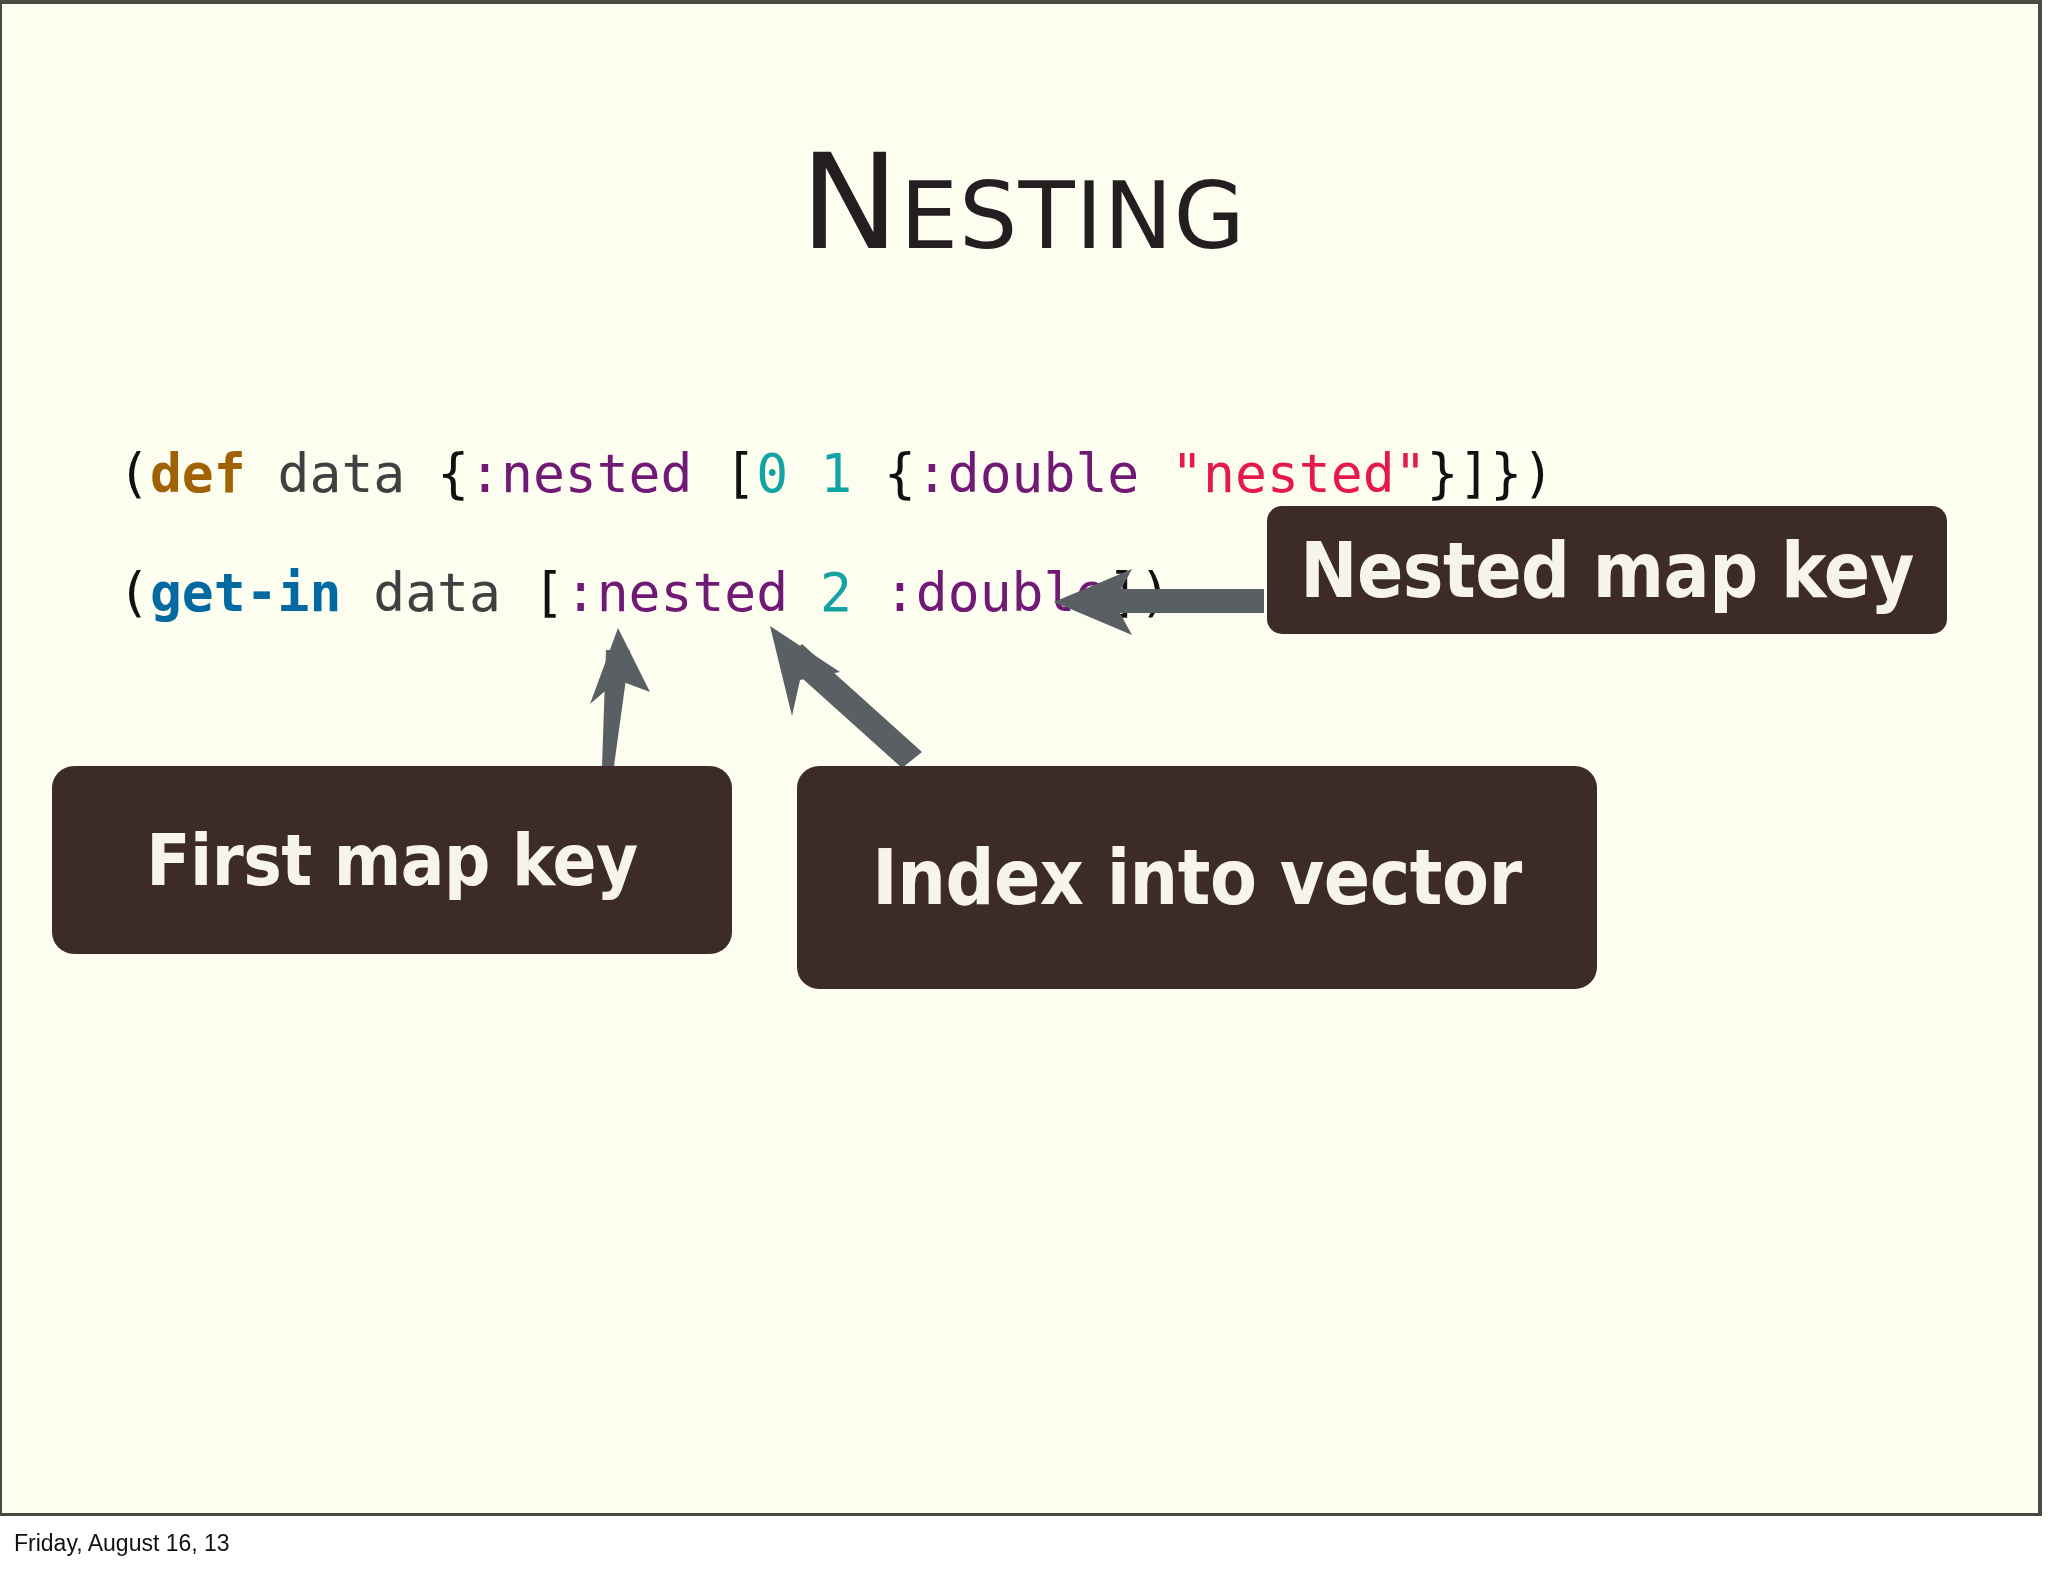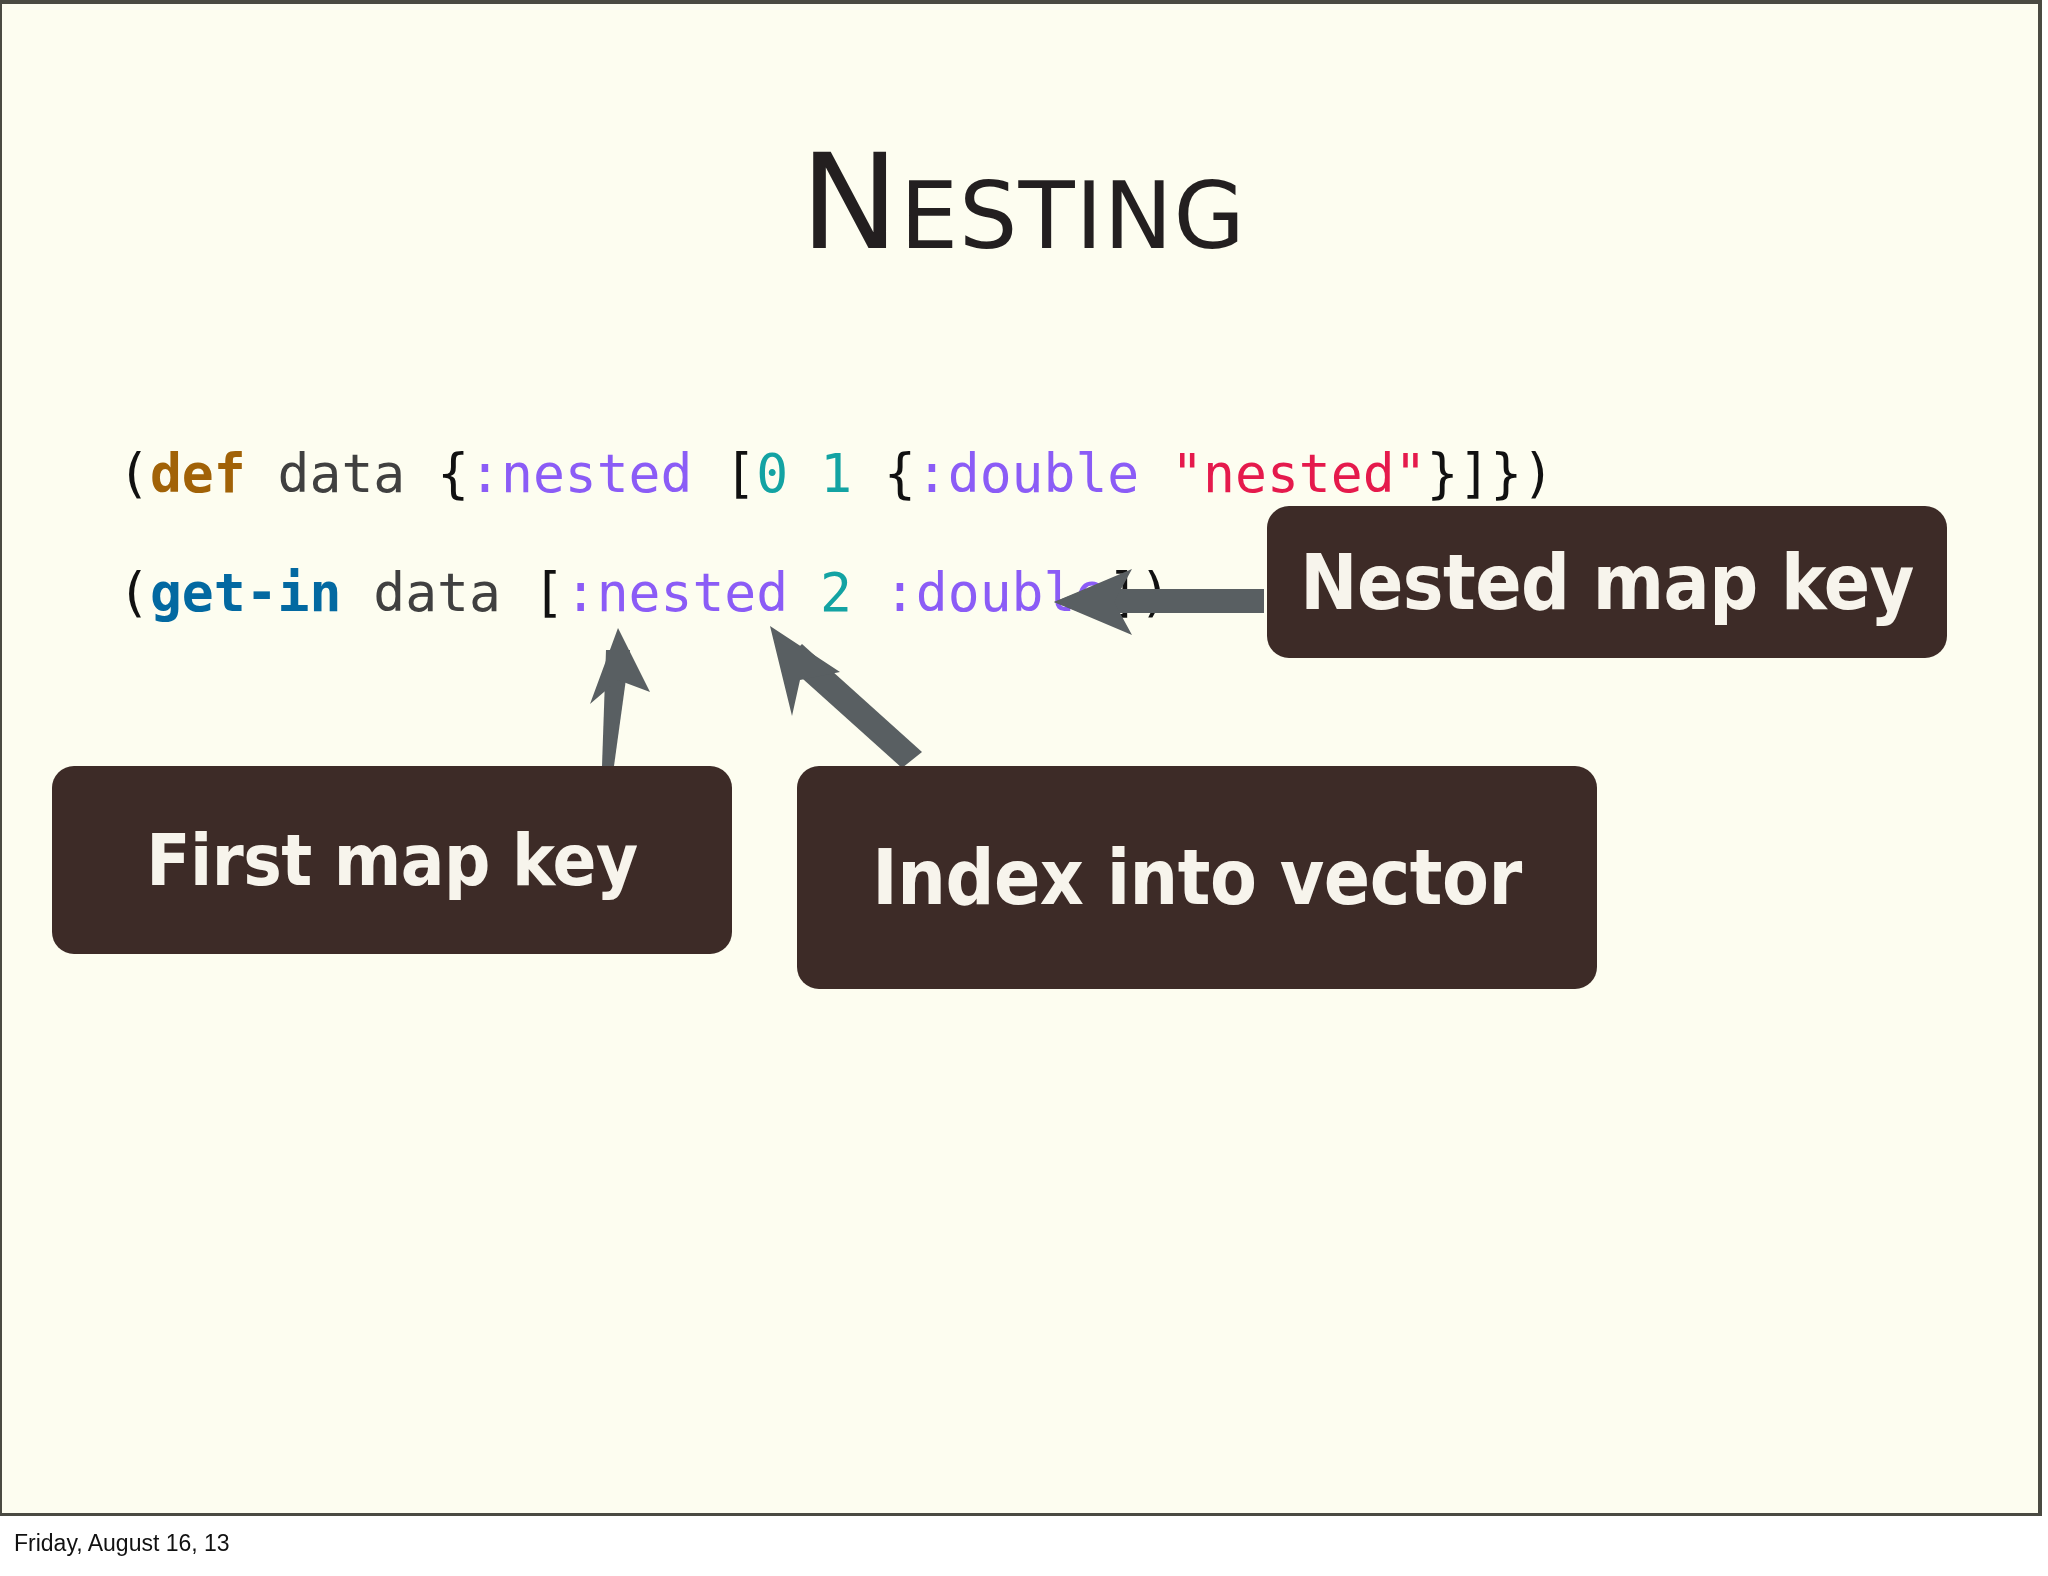--- a/index.html
+++ b/index.html
@@ -66,43 +66,44 @@
     white-space: pre;
     color: #1a1a1a;
   }
   #code-line-def  { left: 116px; top: 443px; }
   #code-line-getin{ left: 116px; top: 562px; }
 
   .tok-paren   { color: #111111; }
   .tok-def     { color: #a16207; font-weight: 700; }
   .tok-fn      { color: #0369a1; font-weight: 700; }
   .tok-symbol  { color: #404040; }
-  .tok-keyword { color: #8b5cf6; }
+  .tok-keyword { color: #701a75; }
   .tok-number  { color: #13a3a3; }
   .tok-string  { color: #e51a4c; }
 
   
   .callout {
     position: absolute;
     background: #3d2b27;
     border-radius: 22px;
     color: #f7f4ec;
     font-family: "DejaVu Sans Condensed", "Liberation Sans Narrow", "Liberation Sans", sans-serif;
     font-weight: 700;
     display: flex;
     align-items: center;
     justify-content: center;
     text-align: center;
     box-sizing: border-box;
     letter-spacing: -0.5px;
   }
   #callout-nested-map-key {
     left: 1265px;  top: 502px;
-    width: 680px;  height: 152px;
+    width: 680px;  height: 128px;
     font-size: 76px;
+    border-radius: 15px;
   }
   #callout-first-map-key {
     left: 50px;    top: 762px;
     width: 680px;  height: 188px;
     font-size: 72px;
   }
   #callout-index-into-vector {
     left: 795px;   top: 762px;
     width: 800px;  height: 223px;
     font-size: 76px;

